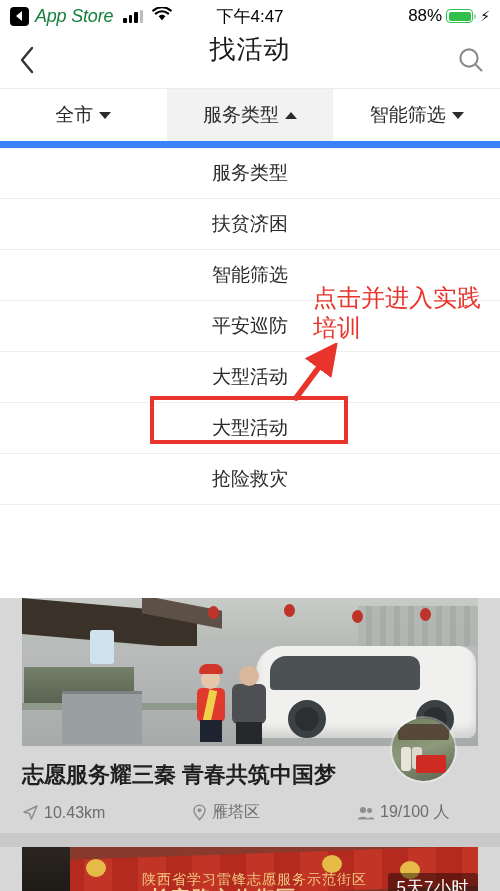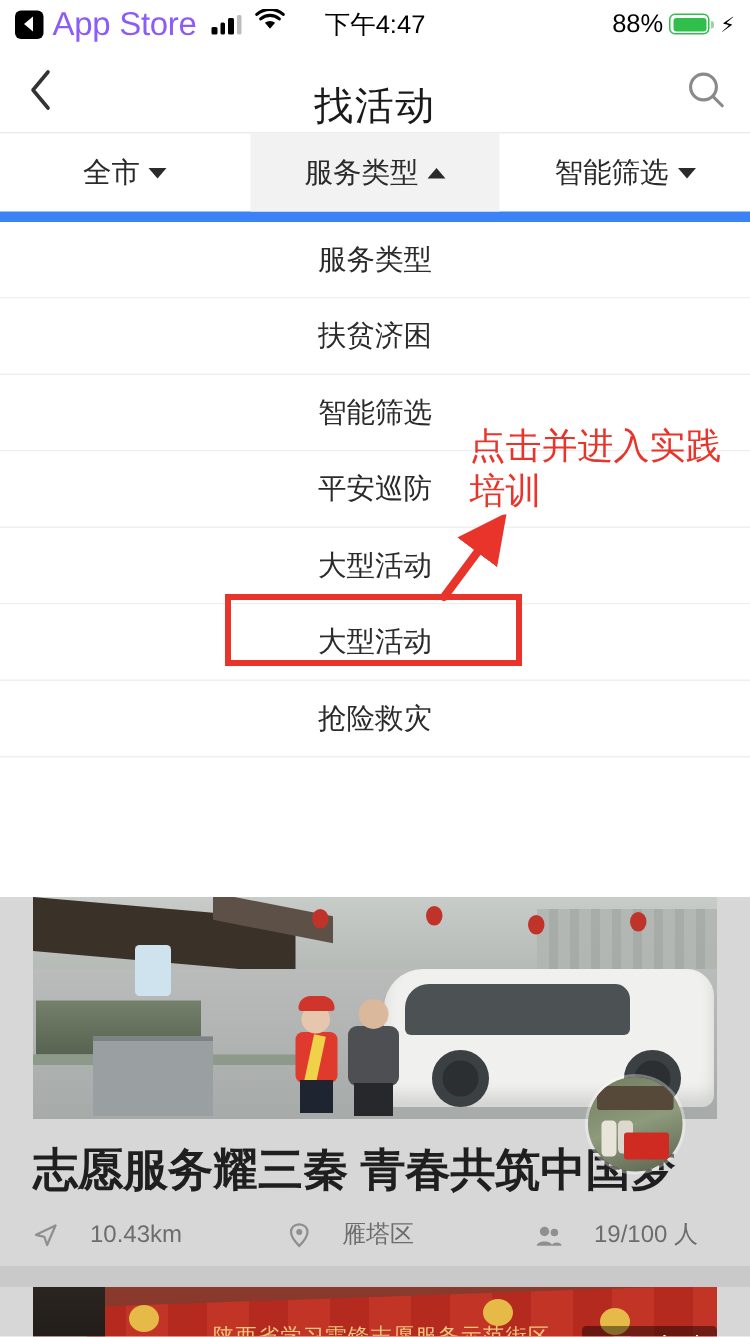--- a/index.html
+++ b/index.html
@@ -34,23 +34,24 @@
     width: 19px;
     height: 19px;
     background: #000;
     border-radius: 4px;
     display: flex;
     align-items: center;
     justify-content: center;
   }
   .sb-back-box svg { display:block; }
   .sb-appname {
-    font-size: 22px;
-    color: #8b5cf6;
+    font-size: 18px;
+    color: #15803d;
     letter-spacing: -0.2px;
+    font-style: italic;
   }
   .sb-signal {
     display: flex;
     align-items: flex-end;
     gap: 2px;
     height: 13px;
     margin-left: 4px;
   }
   .sb-signal i {
     display: block;
@@ -104,21 +105,21 @@
     background:#9ad2a6;
     border-radius:0 2px 2px 0;
   }
   .sb-bolt { font-size: 14px; color:#000; margin-left:3px; }
 
   
   .header {
     height: 56px;
     background: #ffffff;
     display: flex;
-    align-items: flex-end;
+    align-items: flex-start;
     position: relative;
     border-bottom: 1px solid #ececec;
   }
   .hdr-back {
     width: 56px;
     height: 56px;
     display: flex;
     align-items: center;
     justify-content: center;
   }
@@ -311,36 +312,36 @@
   }
   .card-avatar .av-p2 {
     position:absolute; left:20px; bottom:12px; width:10px; height:22px; background:#dcd8cd; border-radius:3px;
   }
   .card-avatar .av-top {
     position:absolute; left:6px; top:6px; right:6px; height:16px; background:#57493a; border-radius:2px;
   }
 
   .card-title {
     margin: 14px 22px 12px 22px;
-    font-size: 30px;
+    font-size: 22px;
     font-weight: bold;
     color: #1f1f1f;
     white-space: nowrap;
   }
   .card-meta {
     margin: 10px 22px 0 22px;
     display: flex;
     align-items: center;
     font-size: 16px;
     color: #6d6d6d;
   }
   .meta-item {
     display: flex;
     align-items: center;
-    gap: 21px;
+    gap: 5px;
   }
   .meta-item.m1 { width: 170px; }
   .meta-item.m2 { width: 165px; }
 
   .card2 {
     margin-top: 14px;
     background: #d7d7d7;
     position: relative;
   }
   .card2-img {

